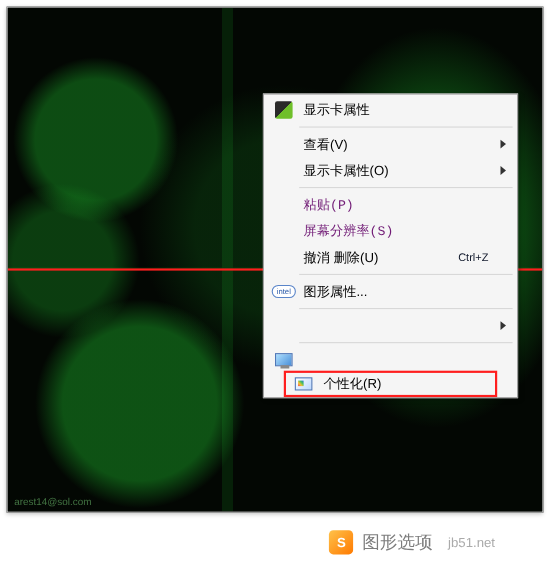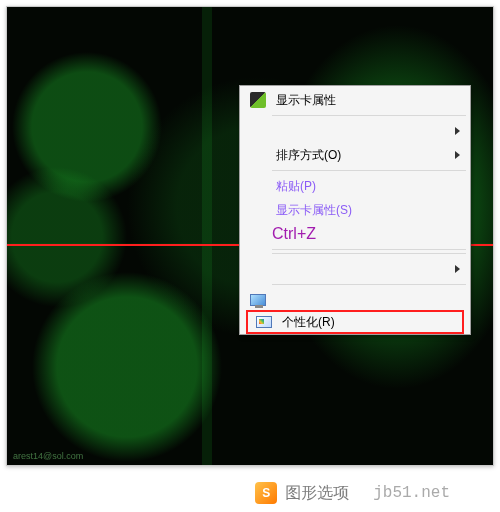--- a/index.html
+++ b/index.html
@@ -25,40 +25,40 @@
   .email-tag { position:absolute; left:6px; bottom:4px; color:#6ab86a; font-size:9px; opacity:0.6; }
   
   
   .red-line { position:absolute; left:0; right:0; top:237px; height:2px; background:#ff1e1e; }
   
   
   .ctxmenu { position:absolute; left:232px; top:78px; width:232px; background:#f5f5f5; border:1px solid #a0a0a0; box-shadow:2px 2px 4px rgba(0,0,0,0.35); padding:2px; font-size:12px; color:#000; }
   .ctxmenu .row { display:flex; align-items:center; height:24px; padding:0 2px; position:relative; }
   .ctxmenu .iconcell { width:28px; display:flex; align-items:center; justify-content:center; }
   .ctxmenu .label { flex:1; white-space:nowrap; padding-left:4px; }
-  .ctxmenu .shortcut { color:#a21caf; padding-right:22px; font-size:16px; }
+  .ctxmenu .shortcut { color:#0f172a; padding-right:22px; font-size:10px; }
   .ctxmenu .arrow { position:absolute; right:8px; top:50%; transform:translateY(-50%); width:0; height:0; border-left:5px solid #333; border-top:4px solid transparent; border-bottom:4px solid transparent; }
   .ctxmenu .sep { height:1px; margin:3px 2px 3px 30px; background:#d8d8d8; }
-  .ctxmenu .disabled .label { color:#8b5cf6; }
-  .ctxmenu .highlight-box { border:2px solid #ff1e1e; margin:-2px 4px; }
+  .ctxmenu .disabled .label { color:#701a75;font-family:Liberation Mono, monospace; }
+  .ctxmenu .highlight-box { border:2px solid #ff1e1e; margin:-2px 16px; }
   
   
   .ico { width:16px; height:16px; display:block; }
   .ico-nv { background:linear-gradient(135deg,#2a2a2a 0 50%,#6fbf2a 50% 100%); border-radius:2px; }
   .ico-ati { background:radial-gradient(circle at 50% 50%, #ff3030 0 45%, #b00000 50% 100%); clip-path:polygon(50% 0,100% 50%,50% 100%,0 50%); }
   .ico-intel { width:22px; height:12px; border:1px solid #5a85c9; border-radius:6px; font-size:7px; color:#2a5aa8; display:flex; align-items:center; justify-content:center; background:#fff; }
   .ico-mon { width:16px; height:12px; border:1px solid #5078b8; background:linear-gradient(135deg,#aee0ff,#4a8fd8); position:relative; }
   .ico-mon::after { content:""; position:absolute; bottom:-3px; left:4px; width:8px; height:3px; background:#888; }
   .ico-pers { width:16px; height:12px; border:1px solid #5078b8; background:linear-gradient(135deg,#fff,#bcd8ff); position:relative; }
   .ico-pers::after { content:""; position:absolute; left:2px; top:2px; width:5px; height:5px; background:linear-gradient(45deg,#f04040,#f8c030,#40c060,#3070e0); }
   
   
   .footer { position:absolute; left:0; right:0; bottom:0; height:38px; display:flex; align-items:center; justify-content:flex-end; padding-right:14px; gap:8px; color:#7d7d7d; font-size:16px; }
   .footer .logo { width:22px; height:22px; background:linear-gradient(135deg,#ffc24a,#ff7a00); border-radius:4px; display:flex; align-items:center; justify-content:center; color:#fff; font-size:12px; font-weight:bold; }
-  .footer .site { font-size:16px; color:#aaa; margin-left:16px;font-family:Liberation Mono, monospace; }
+  .footer .site { font-size:12px; color:#aaa; margin-left:6px; }
 </style>
 </head>
 <body>
 
 <div class="stage">
 
   <div class="screenshot-frame">
     <div class="wallpaper">
       <span class="email-tag">arest14@sol.com</span>
     </div>
@@ -71,49 +71,57 @@
             <span class="ico ico-nv"></span>
           </span>
         <span class="label">显示卡属性</span>
       </div>
 
 
       <div class="sep"></div>
 
       <div class="row">
         <span class="iconcell"></span>
+        <span class="label">查看(V)</span>
         <span class="arrow"></span>
       </div>
 
       <div class="row">
         <span class="iconcell"></span>
-        <span class="label">排序方式(O)</span>
+        <span class="label">显示卡属性(O)</span>
         <span class="arrow"></span>
       </div>
 
 
       <div class="sep"></div>
 
       <div class="row disabled">
         <span class="iconcell"></span>
         <span class="label">粘贴(P)</span>
       </div>
 
       <div class="row disabled">
         <span class="iconcell"></span>
-        <span class="label">显示卡属性(S)</span>
+        <span class="label">屏幕分辨率(S)</span>
       </div>
 
       <div class="row">
         <span class="iconcell"></span>
+        <span class="label">撤消 删除(U)</span>
         <span class="shortcut">Ctrl+Z</span>
       </div>
 
       <div class="sep"></div>
 
+      <div class="row">
+        <span class="iconcell">
+            <span class="ico-intel">intel</span>
+          </span>
+        <span class="label">图形属性...</span>
+      </div>
 
 
       <div class="sep"></div>
 
       <div class="row">
         <span class="iconcell"></span>
         <span class="arrow"></span>
       </div>
 
       <div class="sep"></div>

